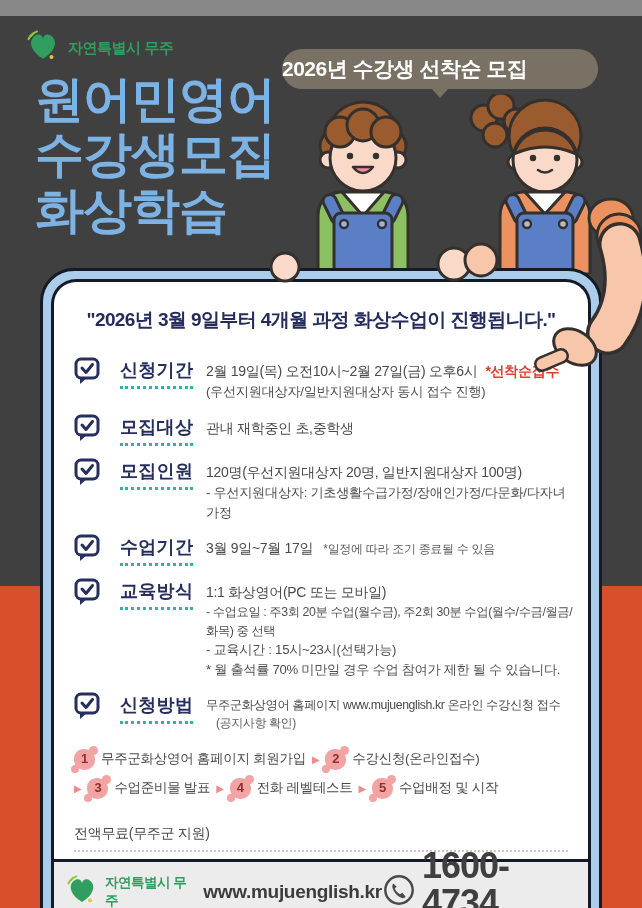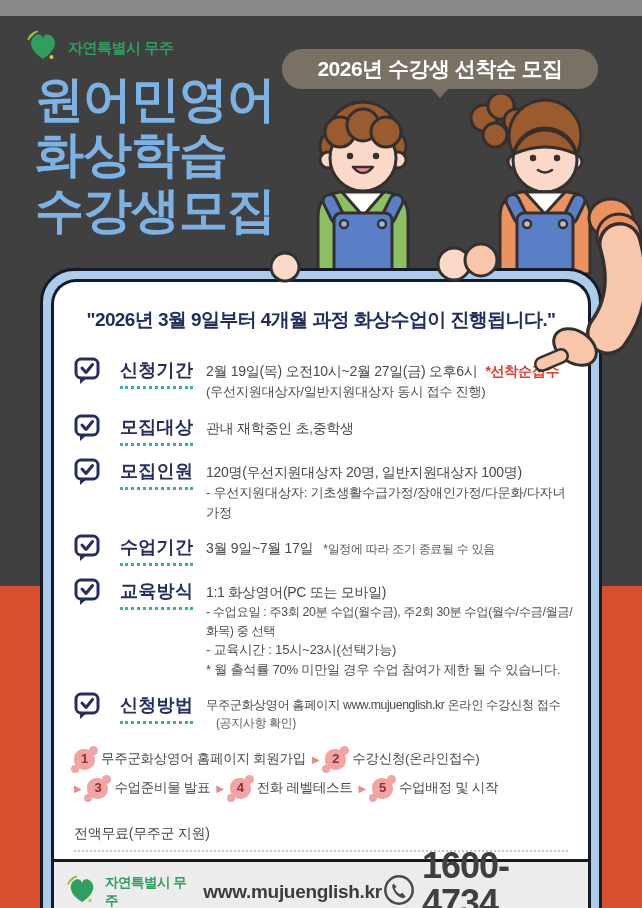--- a/index.html
+++ b/index.html
@@ -7,21 +7,21 @@
   .page { position:relative; width:642px; height:908px; background:#404040; overflow:hidden; margin:16px auto; }
 
   .orange-band { position:absolute; left:0; top:570px; width:100%; height:338px; background:#d7502b; }
 
   
   .brand { position:absolute; left:26px; top:13px; display:flex; align-items:center; gap:8px; }
   .brand-text { color:#2f9e5f; font-weight:800; font-size:15px; letter-spacing:-0.5px; }
 
   
   .bubble { position:absolute; left:282px; top:33px; width:316px; height:40px; background:#787164;
-            border-radius:26px; display:flex; align-items:center; justify-content:center; }
+            border-radius:26px; display:flex; align-items:center; }
   .bubble-text { color:#ffffff; font-weight:800; font-size:21px; letter-spacing:-0.5px; }
   .bubble-tail { position:absolute; left:50%; bottom:-9px; margin-left:-9px; width:0; height:0;
             border-left:9px solid transparent; border-right:9px solid transparent; border-top:10px solid #787164; }
 
   
   .title-block { position:absolute; left:35px; top:56px; color:#7db3e4; }
   .title-top { font-size:33px; font-weight:800; letter-spacing:-1px; margin-bottom:3px; }
   .title-line { font-size:49px; font-weight:800; letter-spacing:-1px; line-height:1.13; }
 
   .chars, .hands { position:absolute; pointer-events:none; }
@@ -99,22 +99,22 @@
     <span class="brand-text">자연특별시 무주</span>
   </div>
 
   <div class="bubble">
     <span class="bubble-text">2026년 수강생 선착순 모집</span>
     <span class="bubble-tail"></span>
   </div>
 
   <div class="title-block">
     <div class="title-line">원어민영어</div>
+    <div class="title-line">수강생모집</div>
     <div class="title-line">화상학습</div>
-    <div class="title-line">수강생모집</div>
   </div>
 
   <svg class="chars" width="372" height="180" viewBox="0 0 372 180">
 
     <circle cx="93" cy="44" r="36" fill="#9a5b2e" stroke="#33302e" stroke-width="3"></circle>
     <circle cx="66" cy="52" r="16" fill="#9a5b2e" stroke="#33302e" stroke-width="3"></circle>
     <circle cx="120" cy="52" r="16" fill="#9a5b2e" stroke="#33302e" stroke-width="3"></circle>
     <circle cx="58" cy="66" r="8" fill="#fbd9c8" stroke="#33302e" stroke-width="3"></circle>
     <circle cx="128" cy="66" r="8" fill="#fbd9c8" stroke="#33302e" stroke-width="3"></circle>
     <circle cx="93" cy="64" r="33" fill="#fbd9c8" stroke="#33302e" stroke-width="3"></circle>

